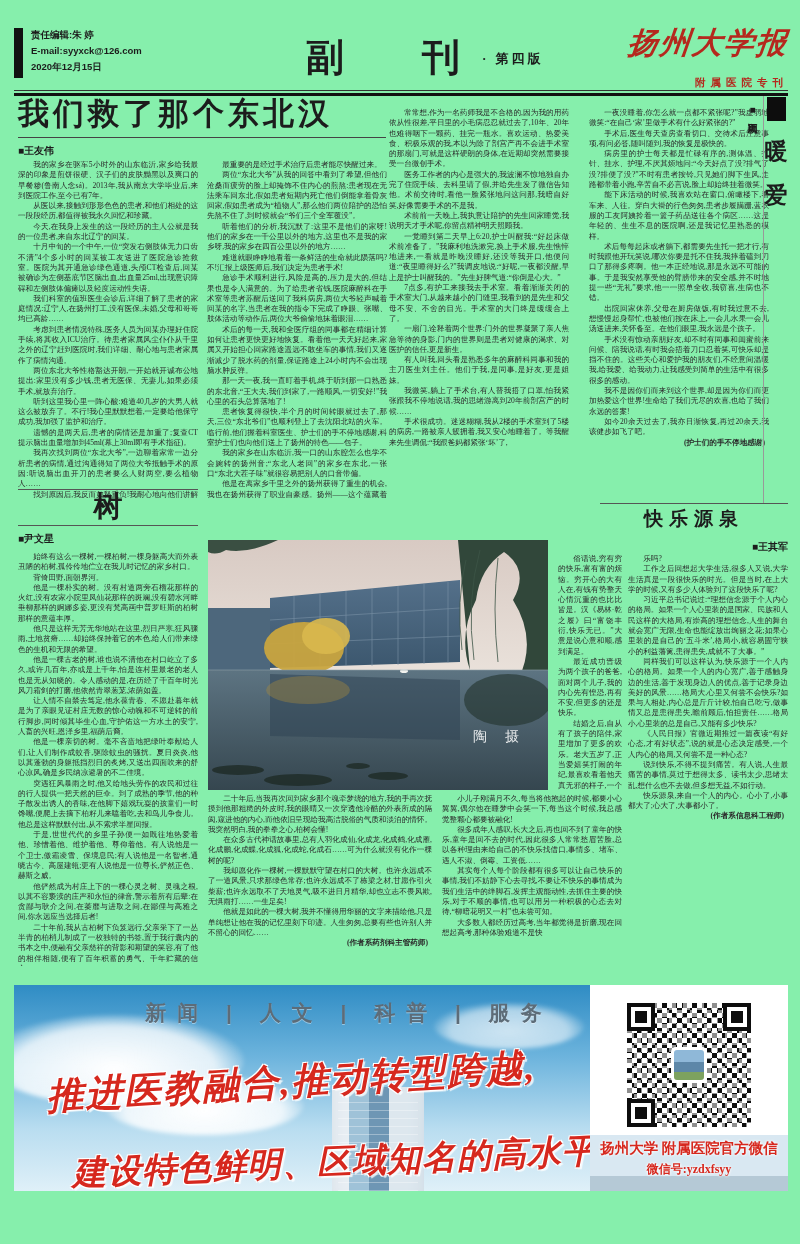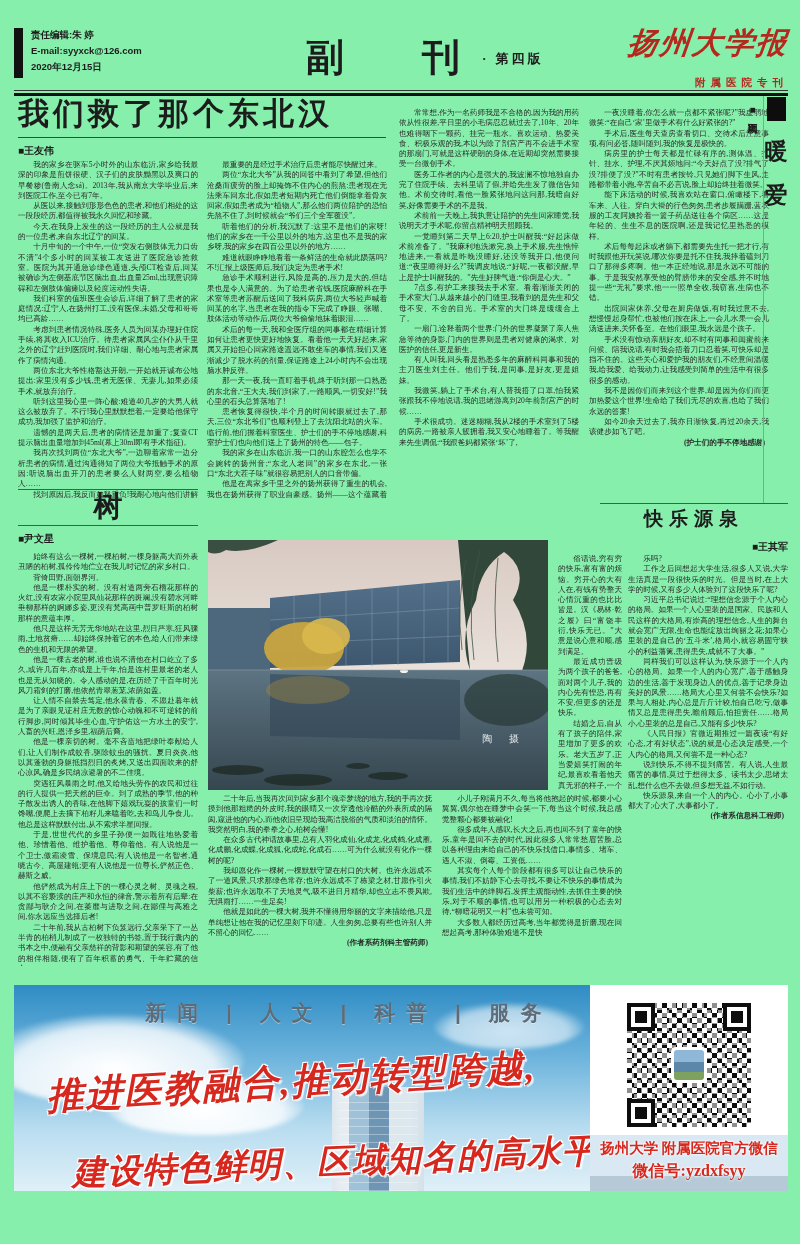--- a/index.html
+++ b/index.html
@@ -26,21 +26,21 @@
   .sig { font-size:7.6px; line-height:12px; text-align:right; font-weight:bold; padding-right:4px; }
 
   
   .main { position:absolute; top:96px; left:14px; width:774px; height:412px; }
   .a1-head { position:absolute; left:4px; top:0; width:368px; }
   .a1-title { font-size:31px; font-weight:900; letter-spacing:4px; line-height:36px; }
   .a1-rule { border-top:1px solid #444; margin-top:5px; }
   .byline { font-size:10px; font-weight:bold; font-family:"Liberation Sans",sans-serif; margin-top:6px; }
   .a1c1 { left:4px;   top:64px; width:180px; height:338px; }
   .a1c2 { left:193px; top:64px; width:180px; height:338px; }
-  .a2c1 { left:385px; top:12px; width:180px; height:390px; }
+  .a2c1 { left:375px; top:12px; width:180px; height:390px; }
   .a2c2 { left:575px; top:12px; width:180px; height:390px; }
   .a2-byline { position:absolute; right:29px; top:8px; writing-mode:vertical-rl; font-size:10px; font-weight:bold; font-family:"Liberation Sans",sans-serif; }
   .side { position:absolute; right:0; top:0; width:25px; height:408px; border-left:1px solid #999; }
   .side-logo { width:19px; height:24px; background:#0d0d0d; margin:1px auto 10px auto; }
   .side-char { display:block; text-align:center; font-size:23px; font-weight:900; line-height:26px; margin-top:18px; }
 
   
   .mid { position:absolute; top:486px; left:14px; width:774px; height:488px; }
   .a3-head { position:absolute; left:4px; top:0; width:180px; }
   .a3-title { text-align:center; font-size:29px; font-weight:900; line-height:32px; }
@@ -50,21 +50,21 @@
   .a4-head { position:absolute; left:586px; top:14px; width:188px; }
   .a4-title { text-align:center; font-size:19px; font-weight:900; letter-spacing:6px; line-height:30px; }
   .a4-byline { text-align:right; }
   .a4c1  { left:544px; top:68px;  width:64px;  height:236px; }
   .a4c1b { left:428px; top:308px; width:180px; height:174px; }
   .a4c2  { left:614px; top:68px;  width:160px; height:414px; }
 
   
   .photo { position:absolute; left:194px; top:54px; width:340px; height:250px; overflow:hidden; background:#cfc3bd; }
   .photo svg { display:block; }
-  .ph-credit { position:absolute; right:22px; bottom:44px; color:rgba(255,255,255,.85); font-size:10px; letter-spacing:7px; font-family:"Liberation Sans",sans-serif; }
+  .ph-credit { position:absolute; right:22px; bottom:44px; color:rgba(255,255,255,.85); font-size:14px; letter-spacing:7px; font-family:"Liberation Sans",sans-serif; }
 
   
   .banner { position:absolute; top:985px; left:14px; right:12px; height:206px; overflow:hidden;
             background:linear-gradient(#2f8cc4 0%, #6db4dd 35%, #b9ddf0 70%, #dff0f8 100%); }
   .cloud { position:absolute; background:radial-gradient(ellipse at 50% 60%, #ffffff 0%, #ffffffcc 55%, transparent 75%); border-radius:50%; filter:blur(2px); }
   .services { position:absolute; top:14px; left:120px; width:430px; text-align:center;
               font-size:21px; font-weight:bold; letter-spacing:11px; color:#5d6c78;
               font-family:"Liberation Sans",sans-serif; text-shadow:0 1px 0 #ffffff66; }
   .tower { position:absolute; left:318px; top:102px; width:92px; height:157px;
            background:linear-gradient(90deg,#e8eef3 0 18%, #9fc2d8 18% 40%, #6e96b4 40% 62%, #dde7ee 62% 100%);
@@ -92,21 +92,21 @@
             background:linear-gradient(#8fb8d8 0 40%, #5d87a8 40% 75%, #7da25f 75% 100%); }
   .city { position:absolute; left:0; top:150px; width:198px; height:109px;
           background:linear-gradient(#d9e8f2 0 38%, #b5c9d6 38% 55%, #6f8698 55% 100%); }
   .city::before { content:""; position:absolute; bottom:0; left:0; right:0; height:52px;
           background:repeating-linear-gradient(90deg,#51697c 0 14px, #75909f 14px 22px, #5e7a8c 22px 34px);
           opacity:.85; }
   .city::after { content:""; position:absolute; bottom:0; left:0; right:0; height:14px; background:#3c4f5c; }
   .wx-title { position:absolute; left:0; top:154px; width:198px; text-align:center; color:#d6281e;
               font-size:14.5px; font-weight:900; text-shadow:0 0 3px #fff,0 0 3px #fff; z-index:2; }
   .wx-id { position:absolute; left:0; top:176px; width:198px; text-align:center; color:#d6281e;
-           font-size:16px; font-weight:bold; text-shadow:0 0 3px #fff,0 0 3px #fff; z-index:2; }
+           font-size:12px; font-weight:bold; text-shadow:0 0 3px #fff,0 0 3px #fff; z-index:2; }
 </style>
 </head>
 <body>
 
 <div class="sheet">
 
   <div class="hdr">
     <div class="ed-bar"></div>
     <div class="ed-info">
       <div>责任编辑:朱 婷</div>

